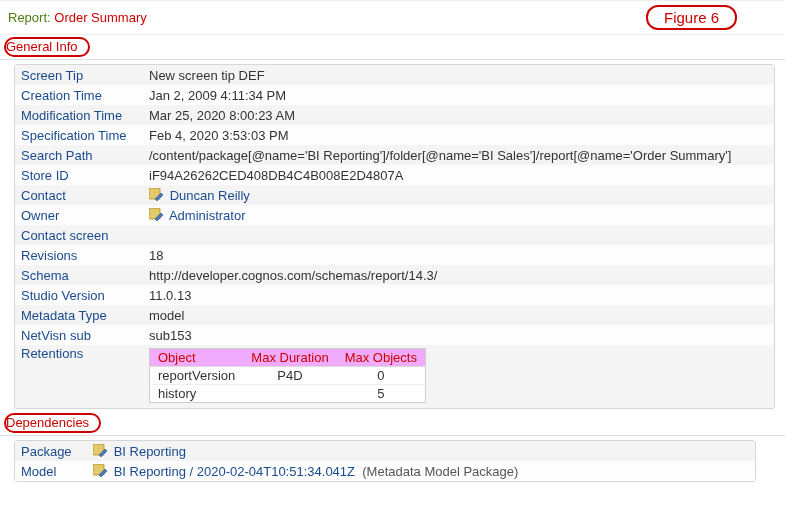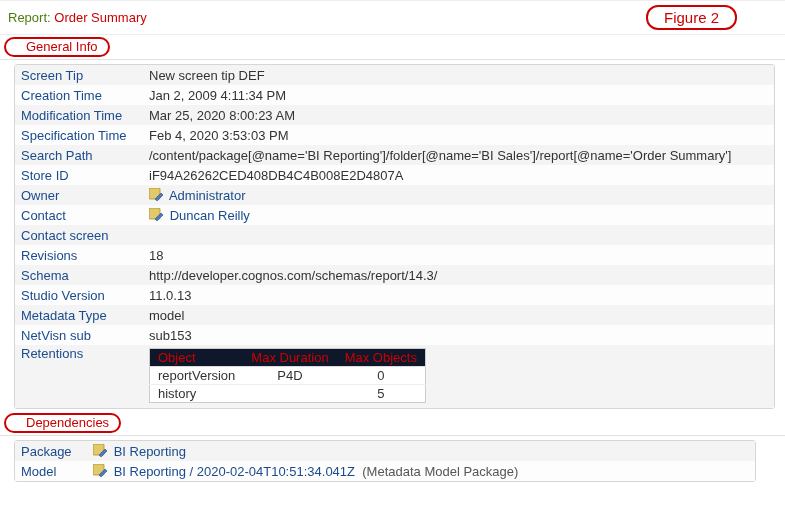--- a/index.html
+++ b/index.html
@@ -32,21 +32,21 @@
   }
   .section-header {
     margin: 2px 0 0 0;
     padding: 0 0 2px 4px;
     border-bottom: 1px solid #e0e0e0;
   }
   .section-title-box {
     display: inline-block;
     border: 2px solid #c00;
     border-radius: 11px;
-    padding: 0px 10px 1px 20px;
+    padding: 0px 10px 1px 0;
     color: #c00;
     font-size: 13px;
   }
   .panel {
     margin: 4px 10px 4px 14px;
     border: 1px solid #d6d6d6;
     border-radius: 3px;
     background: #fbfbfb;
   }
   .row {
@@ -80,39 +80,39 @@
     border: 1px solid #ccc;
     border-collapse: collapse;
     font-size: 13px;
   }
   .ret-table th {
     color: #c00;
     font-weight: normal;
     padding: 1px 8px;
     text-align: left;
     border-bottom: 1px solid #ddd;
-    background: #0f172a;
+    background: #f0abfc;
   }
   .ret-table td {
     padding: 1px 8px;
     border-top: 1px solid #eee;
   }
   .ret-table tr { background: #fff; }
   .ret-wrap { padding: 2px 0 4px 0; }
   .dep-panel { margin: 4px 10px 4px 14px; border: 1px solid #d6d6d6; border-radius: 3px; width: 742px; }
 </style>
 </head>
 <body>
 
 <div class="top-bar">
   <div>
     <span class="report-label">Report:</span>
     <span class="report-name">Order Summary</span>
   </div>
-  <div class="figure-box">Figure 2</div>
+  <div class="figure-box">Figure 6</div>
 </div>
 
 <div class="section-header">
   <span class="section-title-box">General Info</span>
 </div>
 
 <div class="panel">
   <div class="row">
     <span class="label">Screen Tip</span>
     <span class="value">New screen tip DEF</span>
@@ -131,41 +131,41 @@
   </div>
   <div class="row">
     <span class="label">Search Path</span>
     <span class="value truncate">/content/package[@name='BI Reporting']/folder[@name='BI Sales']/report[@name='Order Summary']</span>
   </div>
   <div class="row">
     <span class="label">Store ID</span>
     <span class="value">iF94A26262CED408DB4C4B008E2D4807A</span>
   </div>
   <div class="row">
+    <span class="label">Contact</span>
+    <span class="value">
+      <span class="icon-box">
+        <svg viewBox="0 0 14 14">
+            <rect x="0" y="0" width="11" height="11" rx="1" fill="#e2c96b" stroke="#b08a1f" stroke-width="0.8"></rect>
+            <path d="M6 11 L12 5 L14 7 L8 13 Z" fill="#4d7bc2" stroke="#2c4f87" stroke-width="0.6"></path>
+          </svg>
+      </span>
+      <span class="link-like">Duncan Reilly</span>
+    </span>
+  </div>
+  <div class="row">
     <span class="label">Owner</span>
     <span class="value">
       <span class="icon-box">
         <svg viewBox="0 0 14 14">
             <rect x="0" y="0" width="11" height="11" rx="1" fill="#e2c96b" stroke="#b08a1f" stroke-width="0.8"></rect>
             <path d="M6 11 L12 5 L14 7 L8 13 Z" fill="#4d7bc2" stroke="#2c4f87" stroke-width="0.6"></path>
           </svg>
       </span>
       <span class="link-like">Administrator</span>
-    </span>
-  </div>
-  <div class="row">
-    <span class="label">Contact</span>
-    <span class="value">
-      <span class="icon-box">
-        <svg viewBox="0 0 14 14">
-            <rect x="0" y="0" width="11" height="11" rx="1" fill="#e2c96b" stroke="#b08a1f" stroke-width="0.8"></rect>
-            <path d="M6 11 L12 5 L14 7 L8 13 Z" fill="#4d7bc2" stroke="#2c4f87" stroke-width="0.6"></path>
-          </svg>
-      </span>
-      <span class="link-like">Duncan Reilly</span>
     </span>
   </div>
   <div class="row">
     <span class="label">Contact screen</span>
     <span class="value"></span>
   </div>
   <div class="row">
     <span class="label">Revisions</span>
     <span class="value">18</span>
   </div>

